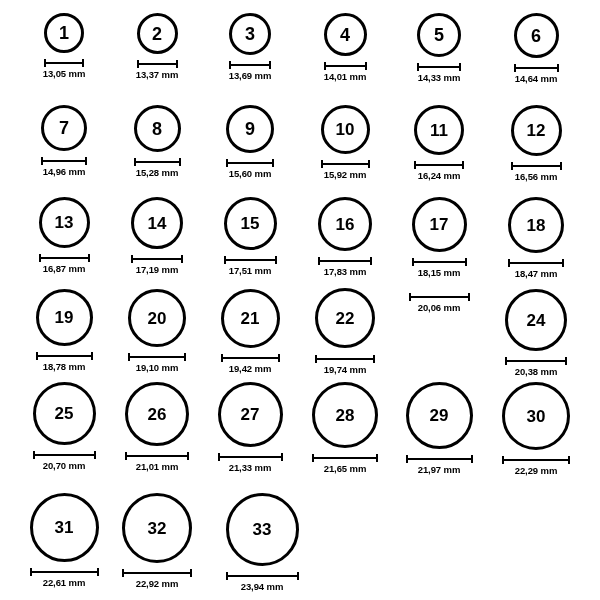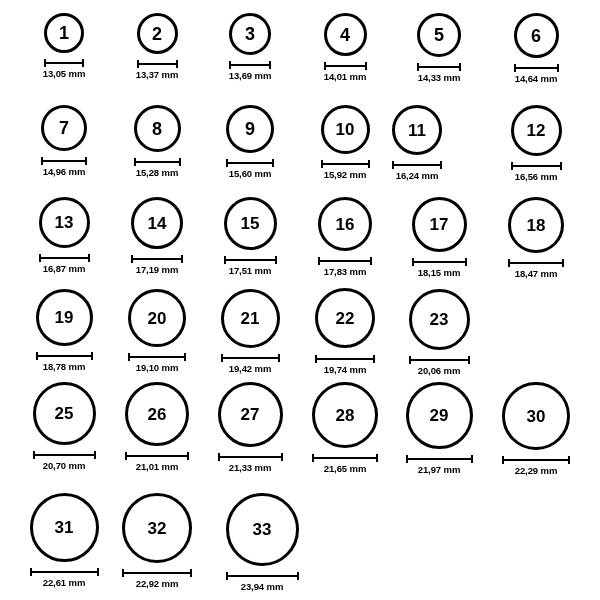--- a/index.html
+++ b/index.html
@@ -198,21 +198,21 @@
           <span class="ring-number" style="font-size: 17px;">10</span>
         </div>
       </div>
       <div class="measure" style="width: 49px;">
         <span class="bar"></span>
         <span class="cap left"></span>
         <span class="cap right"></span>
       </div>
       <div class="ring-label">15,92 mm</div>
     </div>
-    <div class="ring-cell" style="left: 375px; top: 104px; width: 84px;">
+    <div class="ring-cell" style="left: 397px; top: 104px; width: 84px;">
       <div style="height: 52px; display: flex; align-items: center; justify-content: center;">
         <div class="ring-circle" style="width: 50px; height: 50px; border-color: rgb(0, 0, 0);">
           <span class="ring-number" style="font-size: 17px;">11</span>
         </div>
       </div>
       <div class="measure" style="width: 50px;">
         <span class="bar"></span>
         <span class="cap left"></span>
         <span class="cap right"></span>
       </div>
@@ -355,31 +355,39 @@
         </div>
       </div>
       <div class="measure" style="width: 60px;">
         <span class="bar"></span>
         <span class="cap left"></span>
         <span class="cap right"></span>
       </div>
       <div class="ring-label">19,74 mm</div>
     </div>
     <div class="ring-cell" style="left: 397px; top: 288px; width: 84px;">
-      <div style="height: 63px; display: flex; align-items: center; justify-content: center;">
-        <div class="ring-circle" style="width: 61px; height: 61px; border-color: rgb(0, 0, 0);">
-          <span class="ring-number" style="font-size: 17px;">23</span>
-        </div>
-      </div>
       <div class="measure" style="width: 61px;">
         <span class="bar"></span>
         <span class="cap left"></span>
         <span class="cap right"></span>
       </div>
       <div class="ring-label">20,06 mm</div>
+    </div>
+    <div class="ring-cell" style="left: 494px; top: 288px; width: 84px;">
+      <div style="height: 64px; display: flex; align-items: center; justify-content: center;">
+        <div class="ring-circle" style="width: 62px; height: 62px; border-color: rgb(0, 0, 0);">
+          <span class="ring-number" style="font-size: 17px;">24</span>
+        </div>
+      </div>
+      <div class="measure" style="width: 62px;">
+        <span class="bar"></span>
+        <span class="cap left"></span>
+        <span class="cap right"></span>
+      </div>
+      <div class="ring-label">20,38 mm</div>
     </div>
     <div class="ring-cell" style="left: 22px; top: 381px; width: 84px;">
       <div style="height: 65px; display: flex; align-items: center; justify-content: center;">
         <div class="ring-circle" style="width: 63px; height: 63px; border-color: rgb(0, 0, 0);">
           <span class="ring-number" style="font-size: 17px;">25</span>
         </div>
       </div>
       <div class="measure" style="width: 63px;">
         <span class="bar"></span>
         <span class="cap left"></span>

